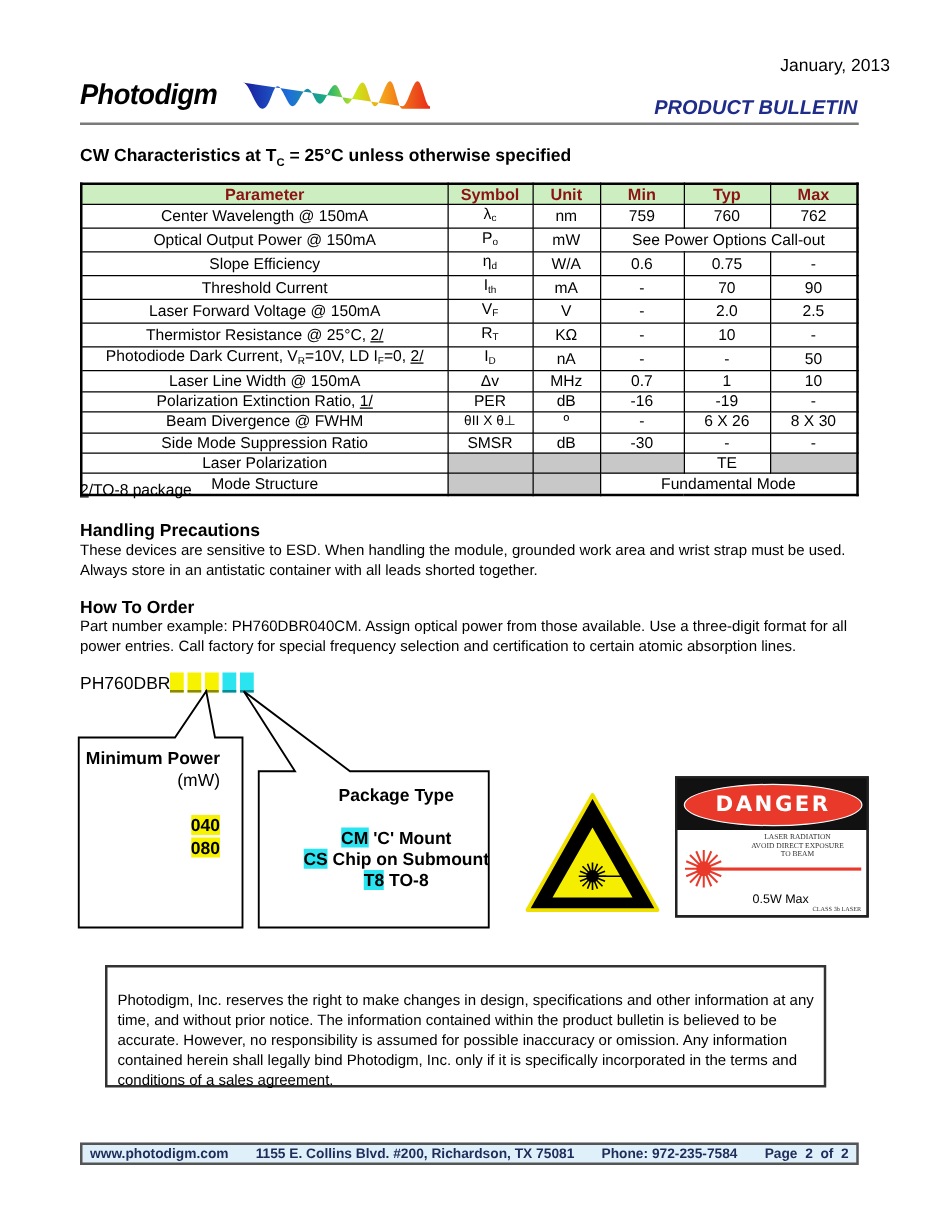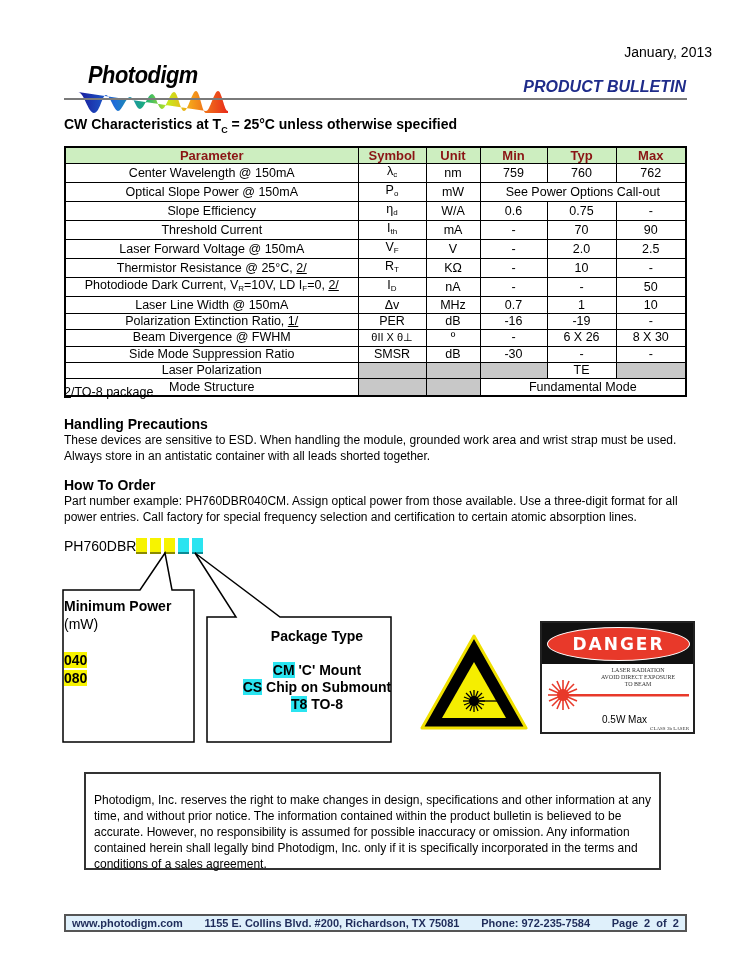--- a/index.html
+++ b/index.html
@@ -1,19 +1,19 @@
 <!DOCTYPE html>
 <html><head>
 <meta charset="utf-8">
 <style>
   html, body { margin:0; padding:0; background:#fff; }
   body { width:754px; height:976px; position:relative; overflow:hidden; font-family:"Liberation Sans", sans-serif; color:#000; }
   .abs { position:absolute; }
   #date { right:42px; top:44px; font-size:14px; }
-  #logo { left:64px; top:62px; display:flex; align-items:center;flex-direction:column; }
+  #logo { left:64px; top:62px; display:flex; align-items:center; }
   #logo-text { font-family:"Liberation Sans", sans-serif; font-weight:bold; font-style:italic; font-size:23px; letter-spacing:-0.5px; transform:scaleX(0.95); transform-origin:left; }
   #logo-wave { margin-left:14px; }
   #bulletin { right:68px; top:78px; font-size:16px; font-weight:bold; font-style:italic; color:#1f2c8a; }
   #header-rule { left:64px; top:98px; width:623px; height:2px; background:#7a7a7a; }
   #table-title { left:64px; top:116px; font-size:14px; font-weight:bold; }
   #table-title sub { font-size:9px; }
   table#spec { position:absolute; left:64px; top:134px; width:621px; border-collapse:collapse; font-size:12.5px; table-layout:fixed;margin-top:12px; }
   #spec td, #spec th { border:1px solid #000; height:15.4px; padding:0; text-align:center; line-height:15px; white-space:nowrap; }
   #spec { border:2px solid #000; }
   #spec th { background:#cdeec0; color:#8a1414; font-weight:bold; font-size:13px; }
@@ -21,21 +21,21 @@
   #spec sub { font-size:8px; vertical-align:-2px; }
   #footnote { left:64px; top:385px; font-size:12.5px; }
   h3.sec { position:absolute; margin:0; font-size:14px; font-weight:bold; }
   p.body { position:absolute; margin:0; font-size:12px; line-height:16px; width:640px; }
   #partnum { left:64px; top:538px; font-size:14px; }
   .yb { background:#f7f300; display:inline-block; width:11px; height:16px; vertical-align:-3px; margin-right:3px; border-bottom:2px solid #8a8a00; box-sizing:border-box; }
   .cb { background:#2ae4f0; display:inline-block; width:11px; height:16px; vertical-align:-3px; margin-right:3px; border-bottom:2px solid #0b8b95; box-sizing:border-box; }
   .box-title { font-weight:bold; font-size:14px; }
   .hl-y { background:#f7f300; font-weight:bold; }
   .hl-c { background:#2ae4f0; font-weight:bold; }
-  #minpower-text { left:64px; top:597px; width:112px; text-align:left; font-size:14px; line-height:18px; }
+  #minpower-text { left:64px; top:597px; width:112px; text-align:right; font-size:14px; line-height:18px; }
   #pkg-text { left:206px; top:628px; width:222px; text-align:center; font-size:14px; line-height:17px; font-weight:bold; }
   #disclaimer { left:84px; top:772px; width:577px; height:98px; border:2px solid #333; box-sizing:border-box; padding:18px 8px 0 8px; font-size:12px; line-height:16px; }
   #footer { left:64px; top:914px; width:623px; height:18px; border:2px solid #555; box-sizing:border-box; background:#dff0fb; display:flex; justify-content:space-between; align-items:center; padding:0 6px; font-size:11px; font-weight:bold; color:#1f2c5a; }
 </style>
 </head>
 <body>
 
 <div class="abs" id="date">January, 2013</div>
 
 <div class="abs" id="logo">
@@ -84,21 +84,21 @@
   <tbody>
     <tr>
       <td>Center Wavelength @ 150mA</td>
       <td><span>λ</span><sub>c</sub></td>
       <td>nm</td>
       <td>759</td>
       <td>760</td>
       <td>762</td>
     </tr>
     <tr>
-      <td>Optical Slope Power @ 150mA</td>
+      <td>Optical Output Power @ 150mA</td>
       <td><span>P</span><sub>o</sub></td>
       <td>mW</td>
       <td colspan="3">See Power Options Call-out</td>
     </tr>
     <tr>
       <td>Slope Efficiency</td>
       <td><span>η</span><sub>d</sub></td>
       <td>W/A</td>
       <td>0.6</td>
       <td>0.75</td>

